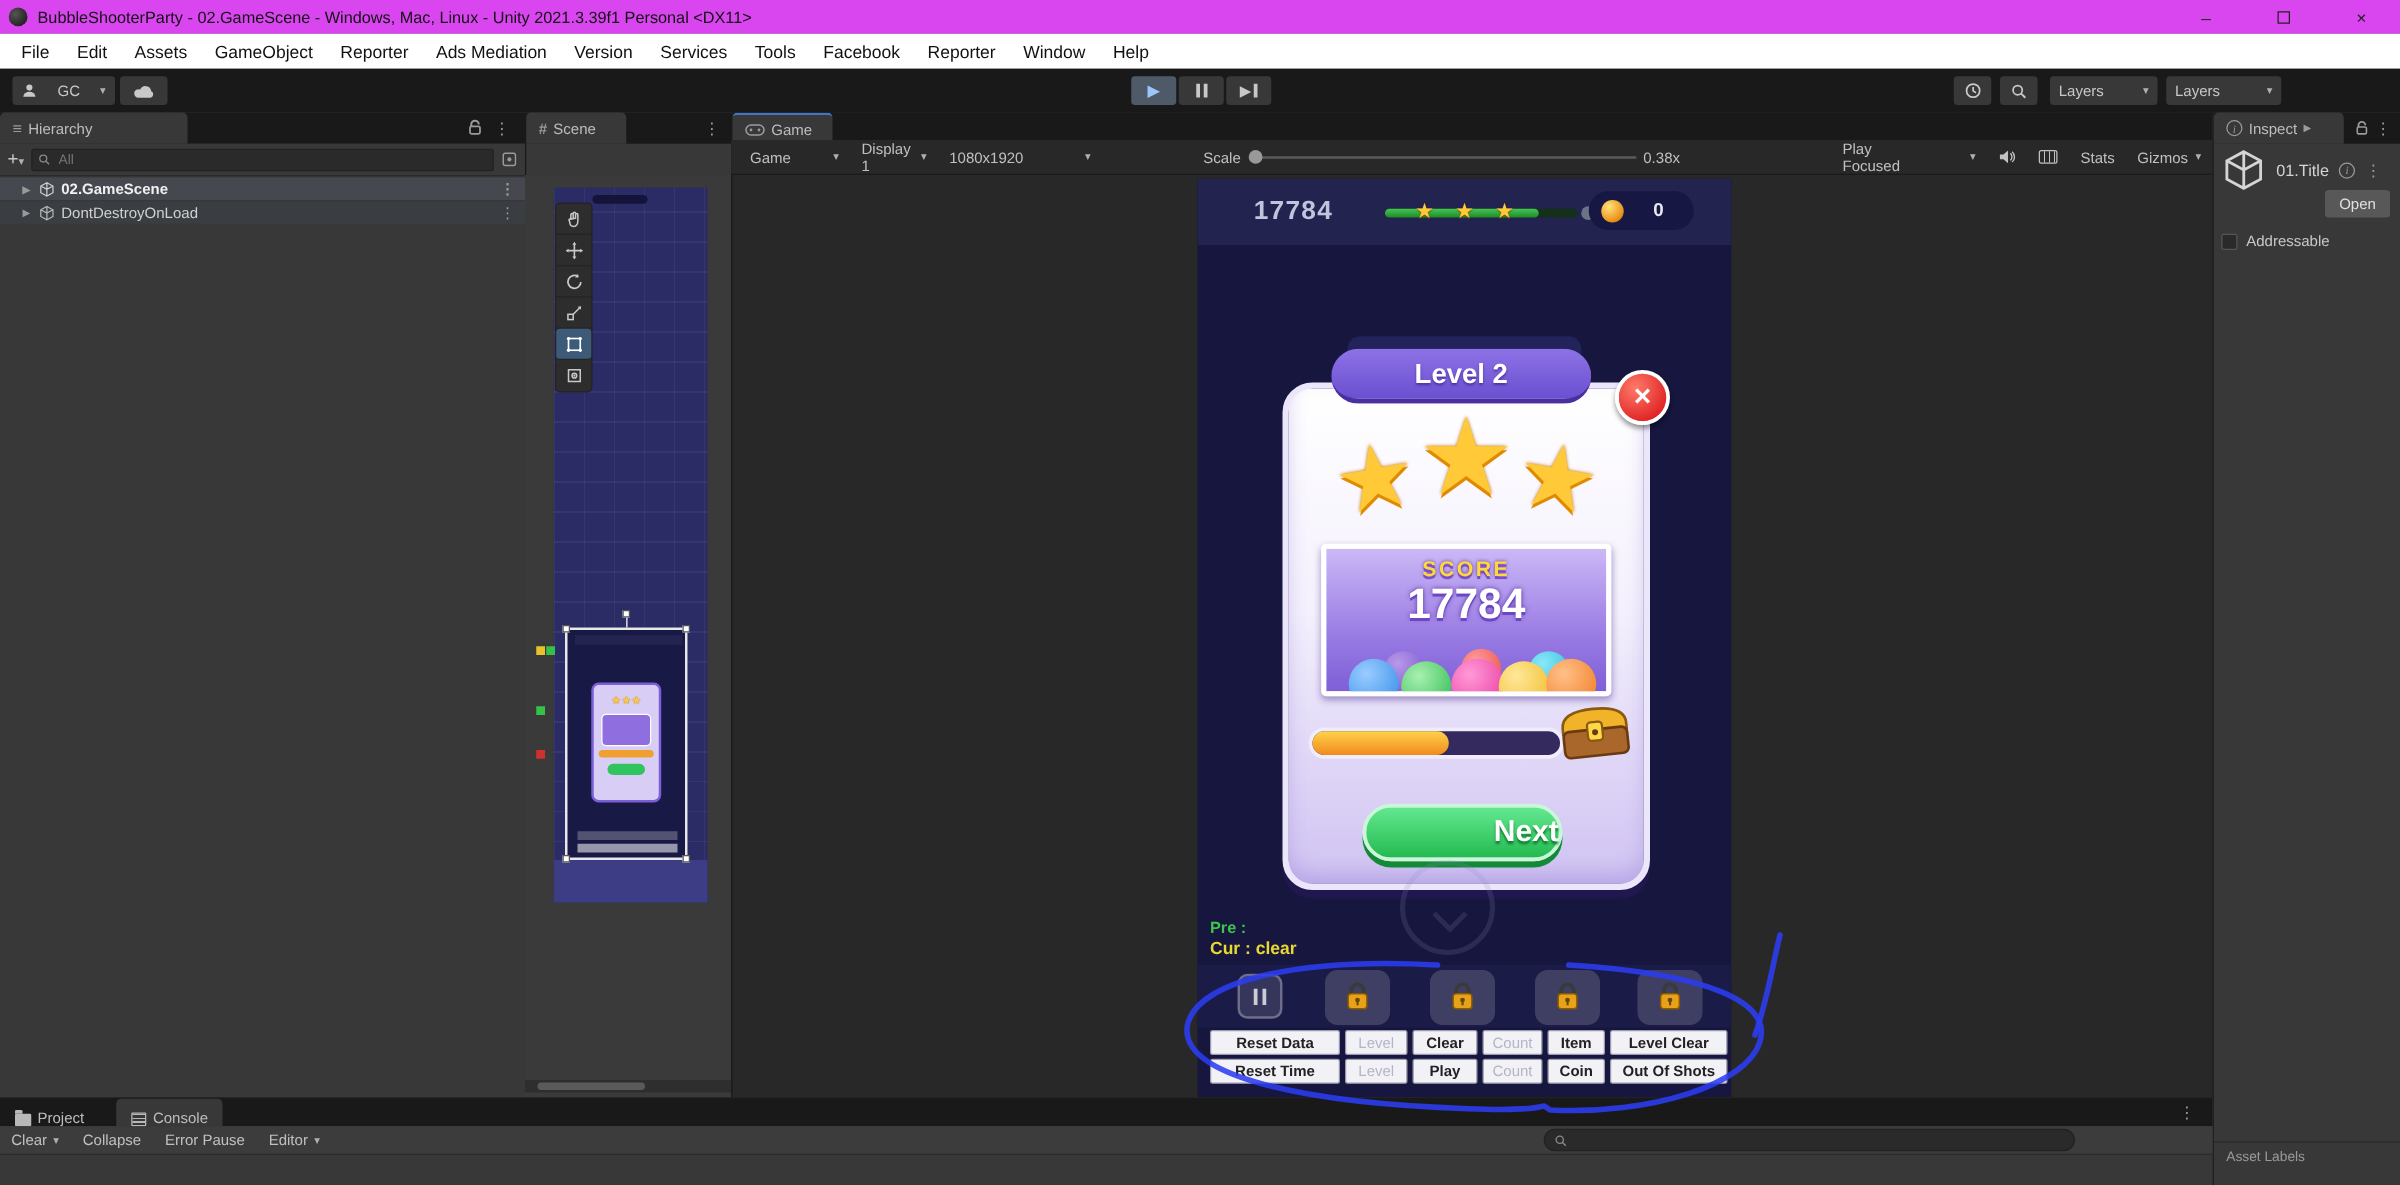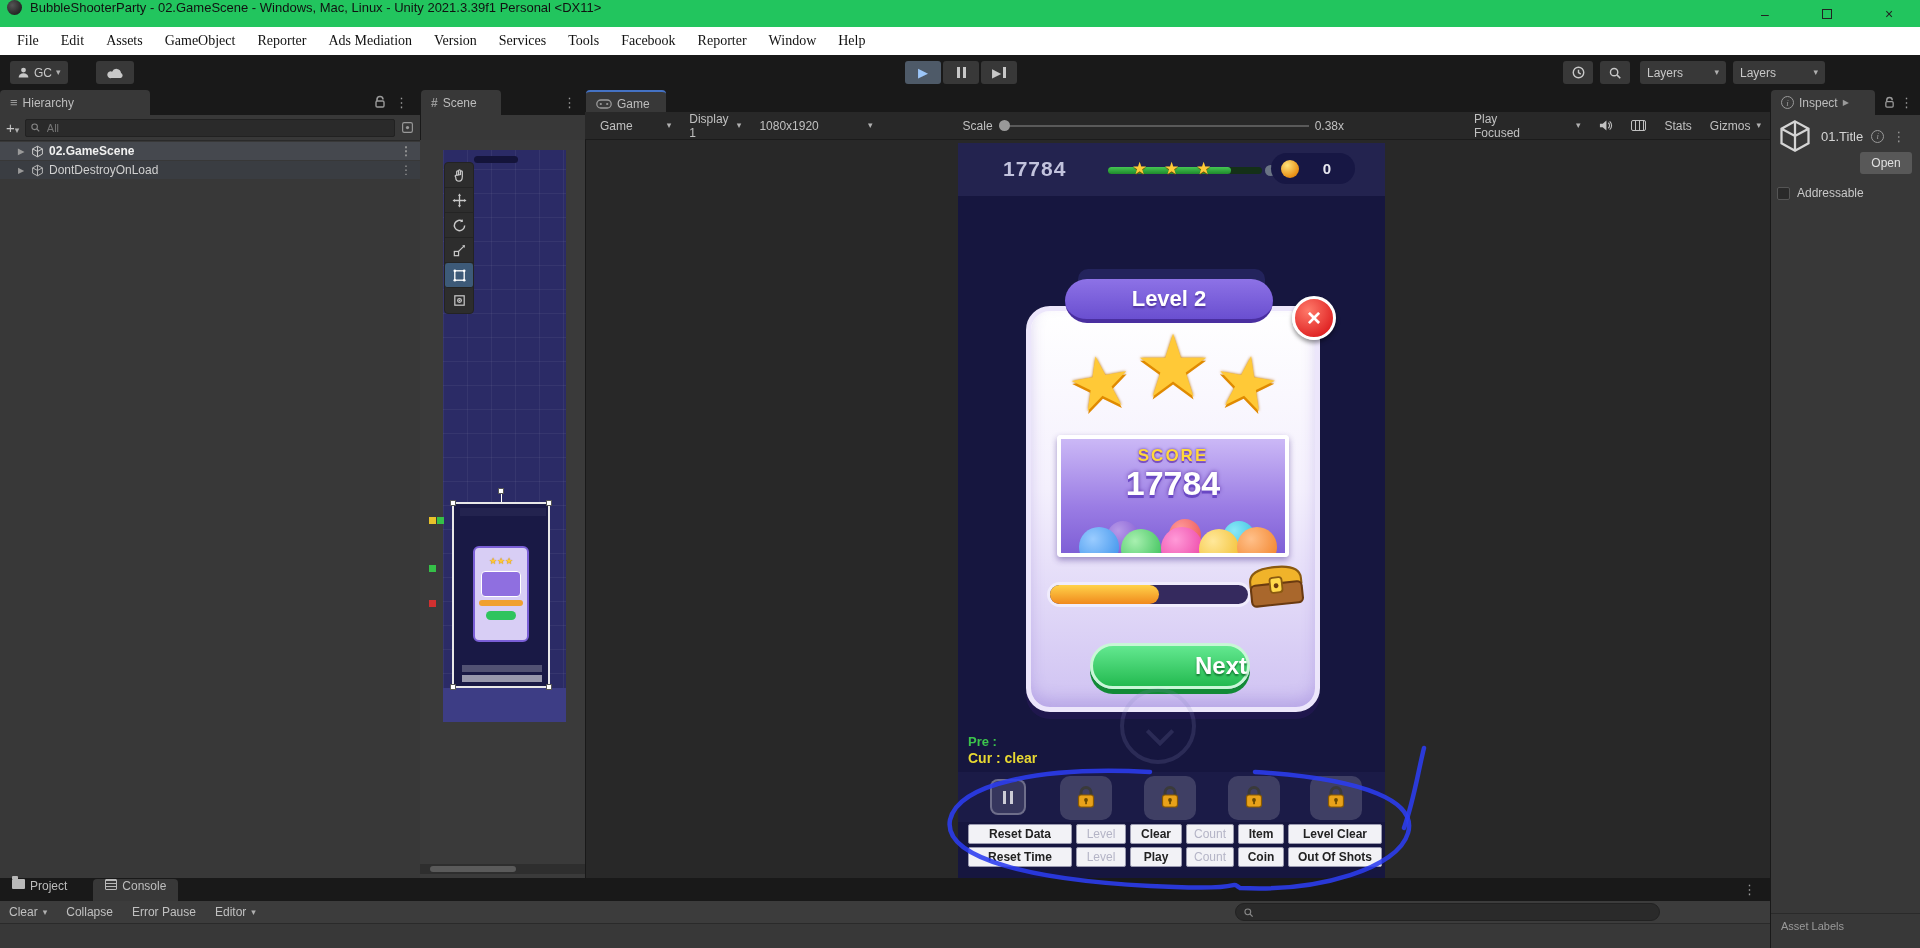--- a/index.html
+++ b/index.html
@@ -2,35 +2,35 @@
 <html><head>
 <meta charset="utf-8">
 <style>
   html,body{margin:0;padding:0;background:#111;}
   *{box-sizing:border-box;}
   .screen{position:relative;width:1920px;height:948px;overflow:hidden;
     font-family:"Liberation Sans",sans-serif;background:#282828;color:#c8c8c8;}
   .abs{position:absolute;}
 
   
-  .titlebar{position:absolute;left:0;top:0;width:1920px;height:27px;background:#22c55e;
-    display:flex;align-items:flex-start;color:#111;font-size:13px;}
+  .titlebar{position:absolute;left:0;top:0;width:1920px;height:27px;background:#d946ef;
+    display:flex;align-items:center;color:#111;font-size:13px;}
   .win-ico{width:15px;height:15px;border-radius:50%;background:radial-gradient(circle at 35% 35%,#555,#111);
     margin:0 8px 0 7px;flex:0 0 auto;}
   .win-controls{position:absolute;right:0;top:0;height:27px;display:flex;}
   .win-btn{width:62px;height:27px;display:flex;align-items:center;justify-content:center;color:#222;font-size:14px;}
   .maxglyph{width:10px;height:10px;border:1.4px solid #222;}
   .menubar{position:absolute;left:0;top:27px;width:1920px;height:28px;background:#ffffff;
-    display:flex;align-items:center;color:#111;font-size:14px;padding-left:6px;font-family:Liberation Serif, serif;}
+    display:flex;align-items:center;color:#111;font-size:14px;padding-left:6px;}
   .menu-item{padding:0 11px;cursor:default;}
 
   
   .unitybar{position:absolute;left:0;top:55px;width:1920px;height:35px;background:#191919;}
   .tb-btn{position:absolute;top:6px;height:23px;background:#383838;border-radius:3px;
-    display:flex;align-items:center;justify-content:center;color:#c8c8c8;font-size:12px;gap:4px;padding:0 7px;}
+    display:flex;align-items:center;justify-content:center;color:#c8c8c8;font-size:12px;gap:16px;padding:0 7px;}
   .caret{font-size:9px;color:#b0b0b0;line-height:1;}
   .playgrp{position:absolute;left:905px;top:6px;display:flex;gap:2px;}
   .pbtn{width:36px;height:23px;background:#383838;border-radius:3px;display:flex;align-items:center;justify-content:center;}
   .pbtn.active{background:#4e5a68;}
   .pauseglyph{width:9px;height:11px;border-left:3px solid #c8c8c8;border-right:3px solid #c8c8c8;}
   .stepbar{width:3px;height:11px;background:#c8c8c8;margin-left:2px;}
 
   
   .tabstrip{position:absolute;background:#191919;height:25px;}
   .tab{height:25px;display:flex;align-items:center;gap:5px;padding:0 10px;font-size:12px;color:#bdbdbd;}
@@ -152,21 +152,21 @@
   .addr-row{position:absolute;left:6px;top:96px;display:flex;align-items:center;gap:7px;font-size:12px;color:#c8c8c8;}
   .checkbox{width:13px;height:13px;background:#2a2a2a;border:1px solid #555;border-radius:2px;}
   .insp-foot{position:absolute;left:0;bottom:10px;width:150px;border-top:1px solid #2a2a2a;padding:6px 10px;
     font-size:11px;color:#9a9a9a;}
   .info-ico{width:13px;height:13px;border-radius:50%;border:1px solid #9a9a9a;color:#9a9a9a;font-size:9px;
     display:flex;align-items:center;justify-content:center;font-style:italic;font-family:"Liberation Serif",serif;}
 
   
   .bottom{position:absolute;left:0;top:878px;width:1770px;height:70px;background:#383838;}
   .btabs{position:absolute;left:0;top:0;width:1770px;height:23px;background:#191919;display:flex;align-items:flex-end;}
-  .btab{height:22px;display:flex;align-items:flex-start;gap:5px;padding:0 12px;font-size:12px;color:#bdbdbd;}
+  .btab{height:22px;display:flex;align-items:flex-end;gap:5px;padding:0 12px;font-size:12px;color:#bdbdbd;}
   .btab.active{background:#383838;border-radius:4px 4px 0 0;}
   .folder-ico{width:13px;height:10px;background:#b8b8b8;border-radius:1px;position:relative;}
   .folder-ico::before{content:"";position:absolute;left:0;top:-3px;width:6px;height:3px;background:#b8b8b8;border-radius:1px 1px 0 0;}
   .console-ico{width:12px;height:11px;border:1.3px solid #b8b8b8;border-radius:1px;
     background:repeating-linear-gradient(0deg,transparent 0 2px,#b8b8b8 2px 3px);}
   .ctoolbar{position:absolute;left:0;top:23px;width:1770px;height:23px;background:#3c3c3c;
     border-bottom:1px solid #2a2a2a;display:flex;align-items:center;font-size:12px;color:#c0c0c0;}
   .cbtn{padding:0 9px;height:100%;display:flex;align-items:center;gap:5px;border-right:1px solid transparent;}
   .csearch{position:absolute;left:1235px;top:2px;width:425px;height:18px;background:#2a2a2a;border:1px solid #222;
     border-radius:9px;display:flex;align-items:center;padding:0 7px;}

